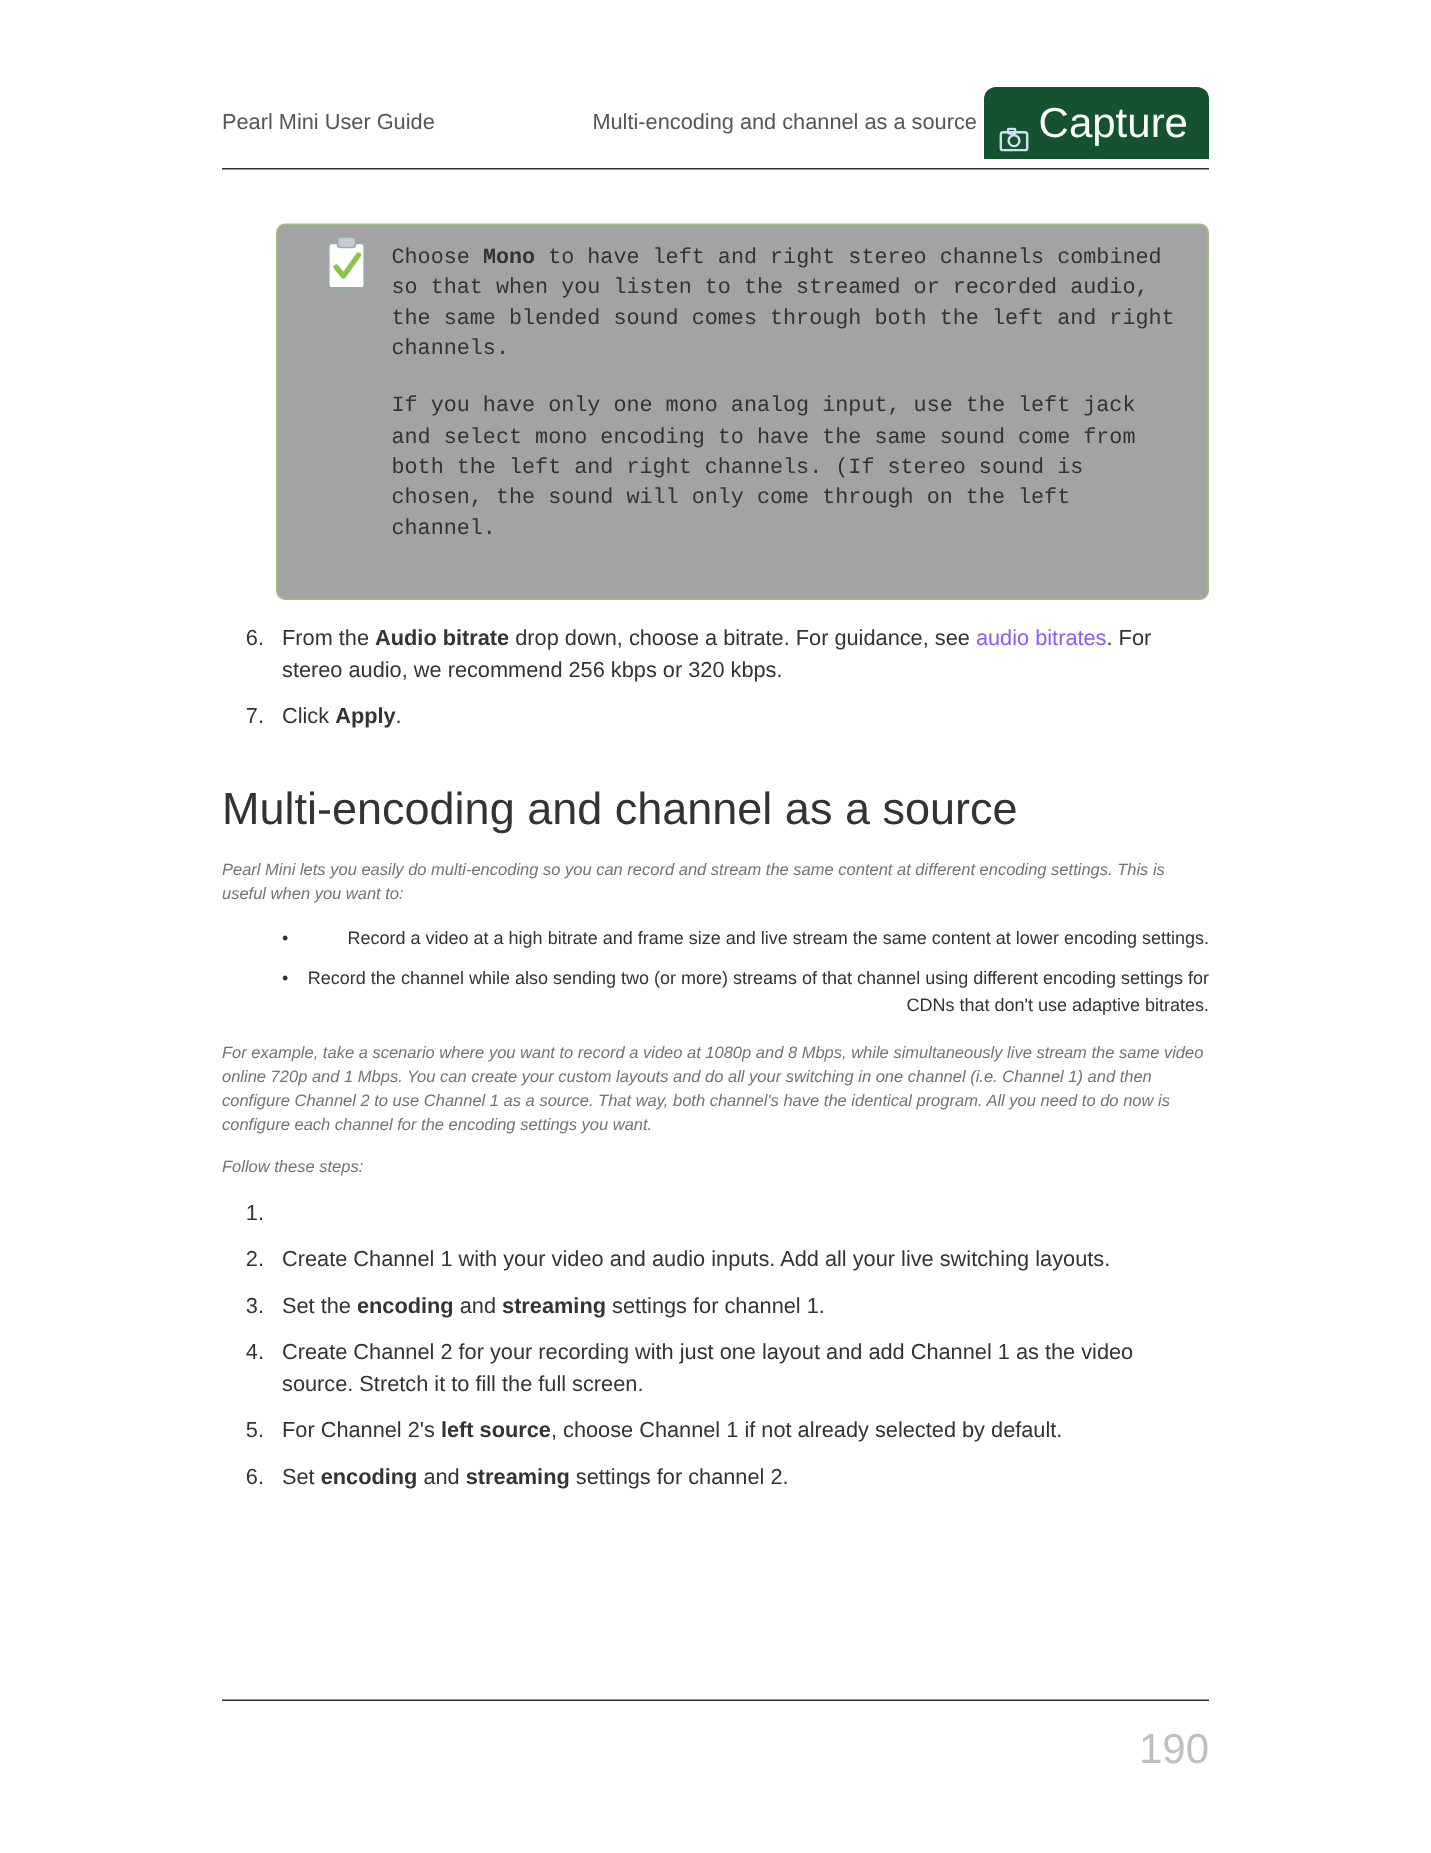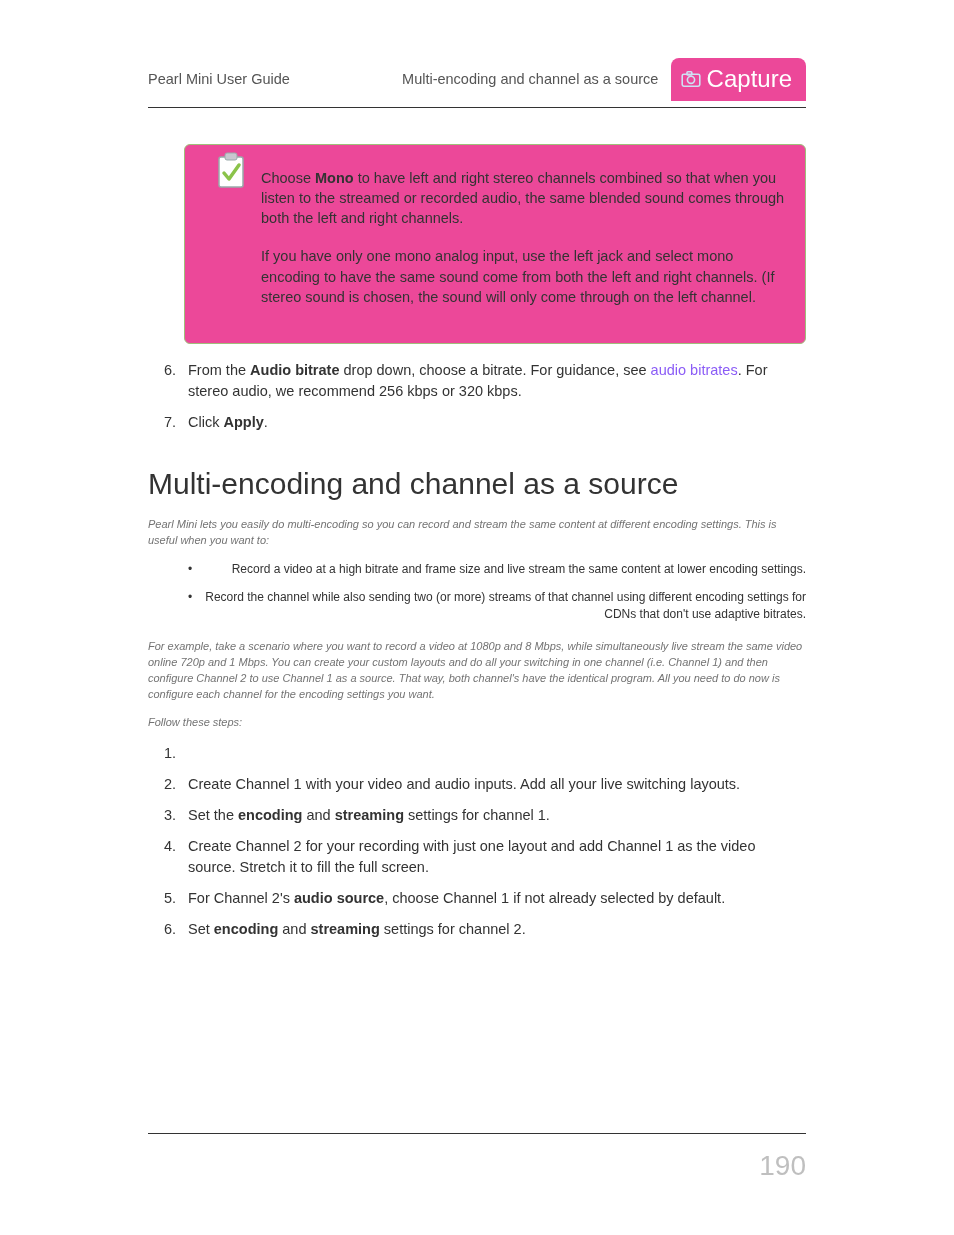--- a/index.html
+++ b/index.html
@@ -31,39 +31,40 @@
     font-size: 14.5px;
   }
   .header-center {
     color: #555;
     font-size: 14.5px;
     flex: 1;
     text-align: center;
     margin-left: 100px;
   }
   .section-badge {
-    background: #ec4899;
+    background: #14532d;
     color: #fff;
     border-radius: 8px 8px 0 0;
     padding: 4px 14px 5px 10px;
     display: flex;
-    align-items: center;
+    align-items: flex-end;
     gap: 6px;
-    font-size: 24px;
+    font-size: 28px;
   }
   .section-badge svg { width:20px; height:16px; }
   .callout {
     border: 1px solid #9fbf7a;
-    background: #ec4899;
+    background: #a3a3a3;
     border-radius: 6px;
     margin: 36px 0 16px 36px;
-    padding: 23px 20px 36px 76px;
+    padding: 12px 20px 36px 76px;
     position: relative;
     color: #333;
     font-size: 14.5px;
+    font-family: Liberation Mono, monospace;
   }
   .callout-icon {
     position: absolute;
     left: 30px;
     top: 6px;
     width: 32px;
     height: 38px;
   }
   .callout p { margin: 0 0 18px 0; }
   .callout p:last-child { margin-bottom: 0; }
@@ -218,21 +219,21 @@
         <span>Set the </span><b>encoding</b><span> and </span><b>streaming</b><span> settings for channel 1.</span>
       </span>
     </li>
     <li>
       <span class="step-num">4.</span>
       <span>Create Channel 2 for your recording with just one layout and add Channel 1 as the video source. Stretch it to fill the full screen.</span>
     </li>
     <li>
       <span class="step-num">5.</span>
       <span>
-        <span>For Channel 2's </span><b>audio source</b><span>, choose Channel 1 if not already selected by default.</span>
+        <span>For Channel 2's </span><b>left source</b><span>, choose Channel 1 if not already selected by default.</span>
       </span>
     </li>
     <li>
       <span class="step-num">6.</span>
       <span>
         <span>Set </span><b>encoding</b><span> and </span><b>streaming</b><span> settings for channel 2.</span>
       </span>
     </li>
   </ol>
 

